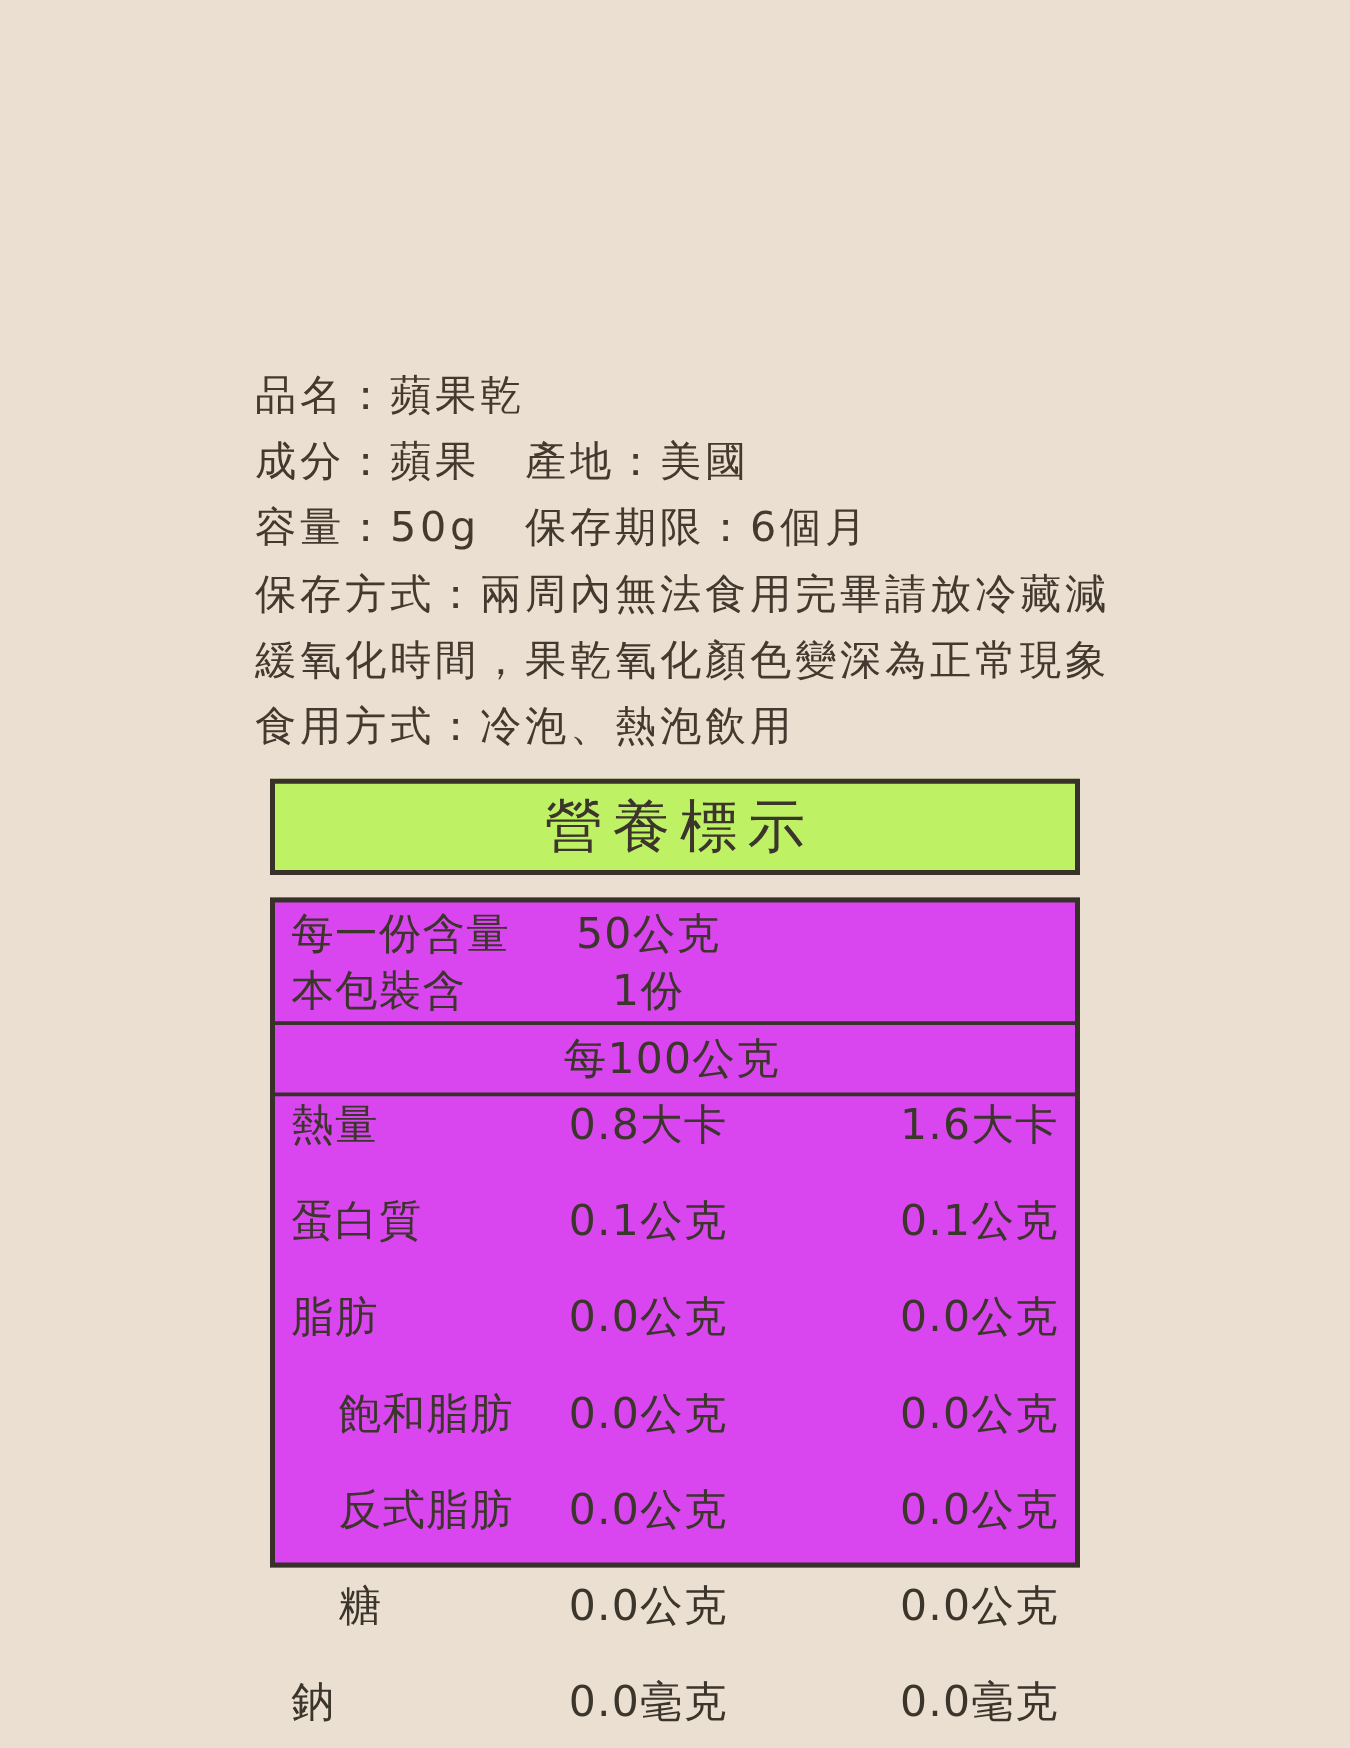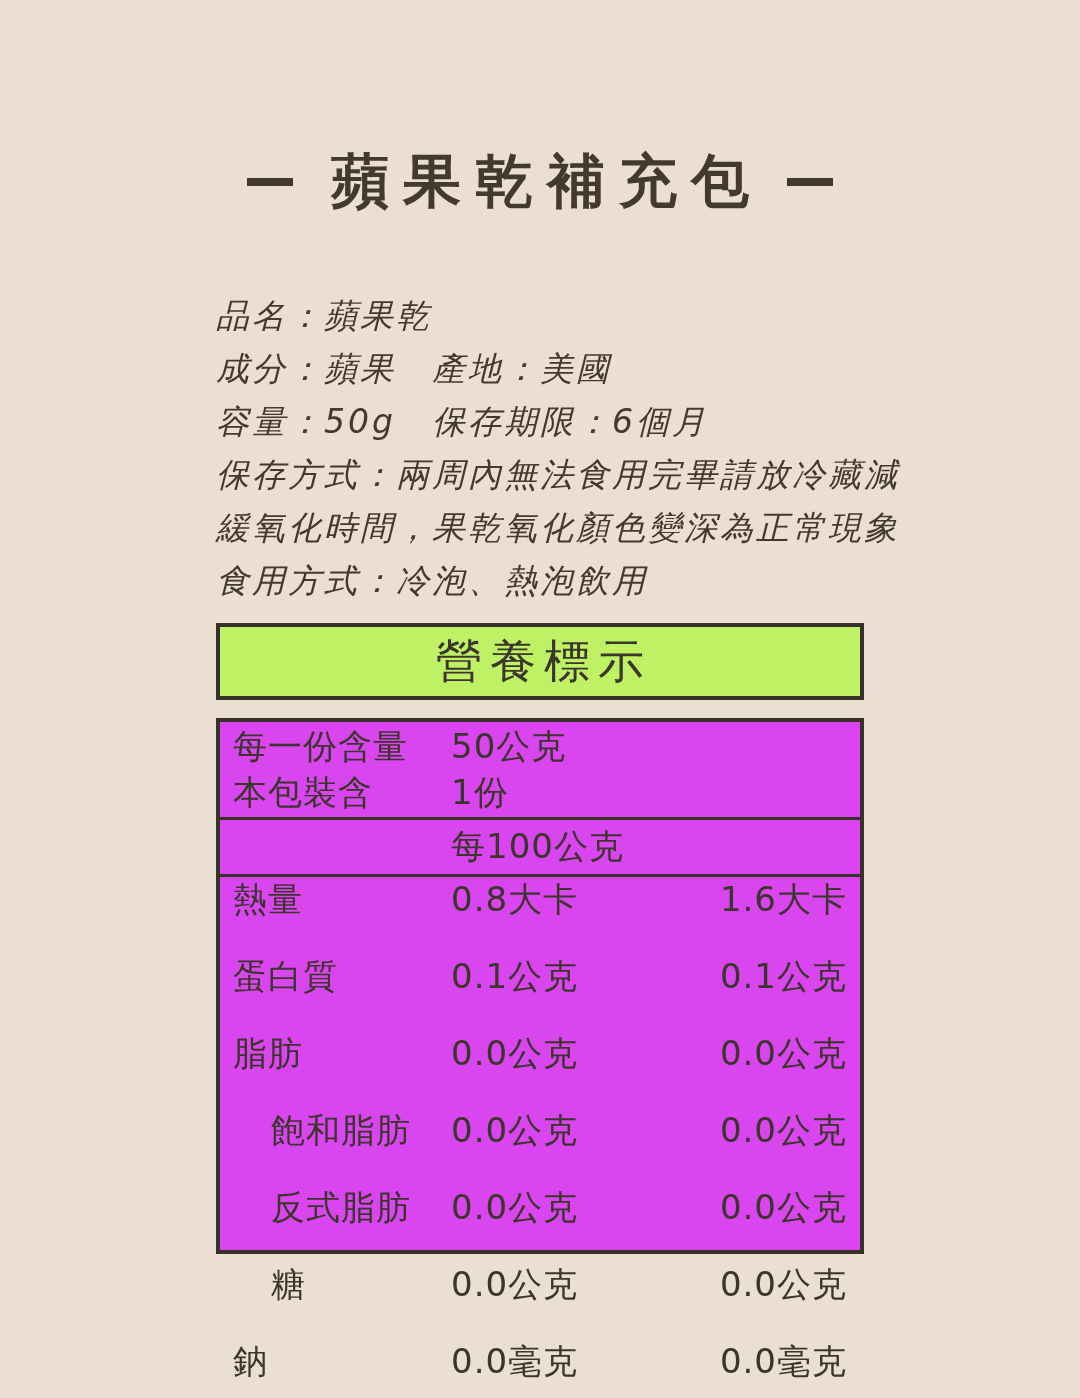--- a/index.html
+++ b/index.html
@@ -42,23 +42,22 @@
     font-weight: 600;
     letter-spacing: 14px;
     color: #44392e;
     white-space: nowrap;
   }
 
   
   .info-block {
     position: absolute;
     top: 289px;
-    left: 216px;
+    left: 204px;
     width: 700px;
-    font-style: italic;
   }
   .info-line {
     font-size: 33px;
     line-height: 53px;
     letter-spacing: 3px;
     white-space: nowrap;
     color: #44392e;
   }
 
   
@@ -95,21 +94,21 @@
     left: 0; top: 0;
     width: 640px; height: 528px;
   }
   .grid-row {
     display: grid;
     grid-template-columns: 218px 135px 261px;
     padding: 0 13px;
     align-items: center;
   }
   .grid-row .c-label { text-align: left; white-space: nowrap; }
-  .grid-row .c-v1 { text-align: left; white-space: nowrap; }
+  .grid-row .c-v1 { text-align: center; white-space: nowrap; }
   .grid-row .c-v2 { text-align: right; white-space: nowrap; }
   .cell { font-size: 34px; letter-spacing: 1px; color: #3c352c; }
 
   .serving-section {
     position: absolute;
     top: 2px; left: 0; width: 640px;
   }
   .serving-section .grid-row { height: 46px; }
 
   .divider {
@@ -138,25 +137,20 @@
     gap: 31px;
   }
   .rows-section .grid-row { height: 46px; }
   .indent .c-label { padding-left: 38px; }
 </style>
 </head>
 <body>
 
 <div class="page">
 
-  <div class="title-row">
-    <span class="title-dash left"></span>
-    <span class="title-text">蘋果乾補充包</span>
-    <span class="title-dash right"></span>
-  </div>
 
   <div class="info-block">
     <div class="info-line">品名：蘋果乾</div>
     <div class="info-line">成分：蘋果　產地：美國</div>
     <div class="info-line">容量：50g　保存期限：6個月</div>
     <div class="info-line">保存方式：兩周內無法食用完畢請放冷藏減</div>
     <div class="info-line">緩氧化時間，果乾氧化顏色變深為正常現象</div>
     <div class="info-line">食用方式：冷泡、熱泡飲用</div>
   </div>
 

